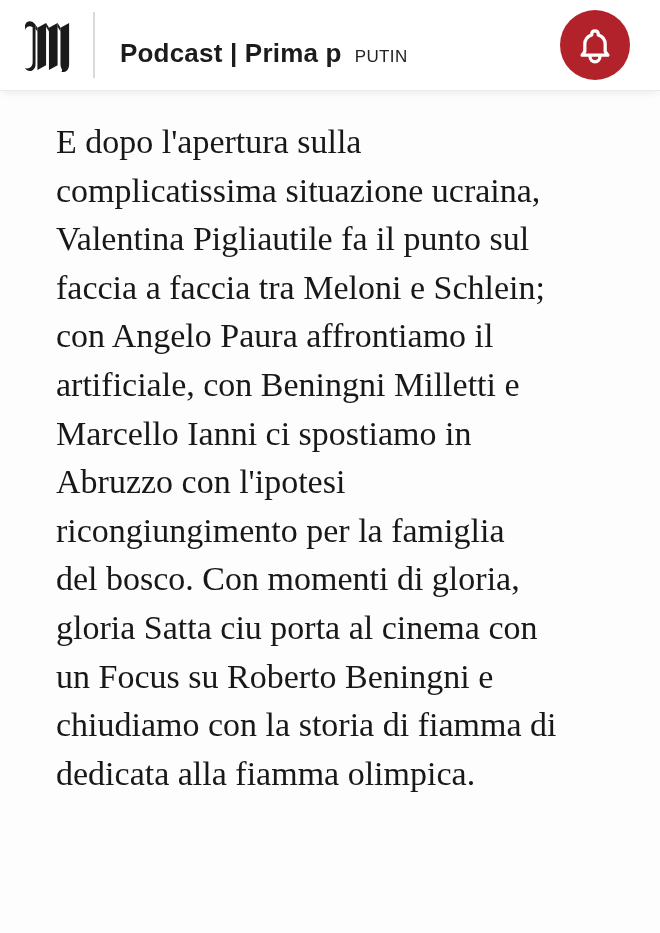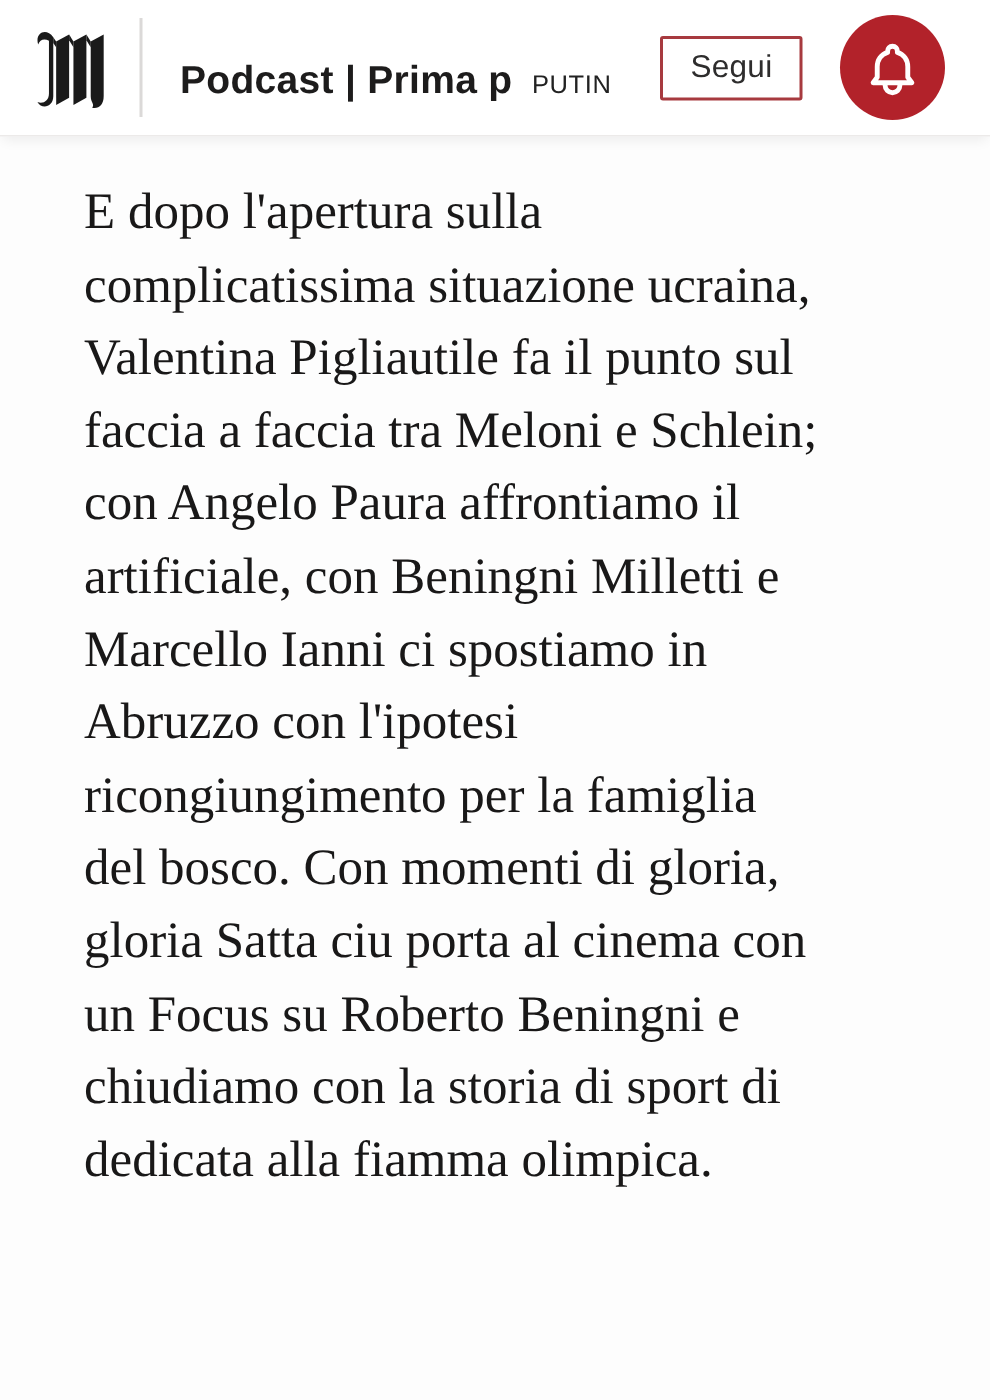--- a/index.html
+++ b/index.html
@@ -115,21 +115,20 @@
 
   <div class="header-divider"></div>
 
   <div class="titles">
     <span class="page-title">Podcast | Prima p</span>
     <span class="topic-label">PUTIN</span>
   </div>
 
   <div class="spacer"></div>
 
-  <button class="follow-btn">Segui</button>
 
   <div class="bell-btn">
     <span style="display:flex;">
       <svg width="42" height="42" viewBox="0 0 40 40" aria-hidden="true">
         <path d="M20 6.5 c1.9 0 3.1 1.3 3.1 3.1 v0.8 c4.1 1.3 6.6 4.8 6.6 9.2 v6.6 l2.6 3.5 H7.7 l2.6 -3.5 v-6.6 c0 -4.4 2.5 -7.9 6.6 -9.2 v-0.8 c0 -1.8 1.2 -3.1 3.1 -3.1 z" fill="none" stroke="#ffffff" stroke-width="3.1" stroke-linejoin="round"></path>
         <path d="M15.3 31.3 a4.7 4.7 0 0 0 9.4 0" fill="none" stroke="#ffffff" stroke-width="3.1" stroke-linecap="round"></path>
       </svg>
     </span>
   </div>
 
@@ -141,15 +140,15 @@
     <div class="article-line">Valentina Pigliautile fa il punto sul</div>
     <div class="article-line">faccia a faccia tra Meloni e Schlein;</div>
     <div class="article-line">con Angelo Paura affrontiamo il</div>
     <div class="article-line">artificiale, con Beningni Milletti e</div>
     <div class="article-line">Marcello Ianni ci spostiamo in</div>
     <div class="article-line">Abruzzo con l'ipotesi</div>
     <div class="article-line">ricongiungimento per la famiglia</div>
     <div class="article-line">del bosco. Con momenti di gloria,</div>
     <div class="article-line">gloria Satta ciu porta al cinema con</div>
     <div class="article-line">un Focus su Roberto Beningni e</div>
-    <div class="article-line">chiudiamo con la storia di sport di</div>
+    <div class="article-line">chiudiamo con la storia di fiamma di</div>
     <div class="article-line">dedicata alla fiamma olimpica.</div>
   </div>
 
 </body></html>

